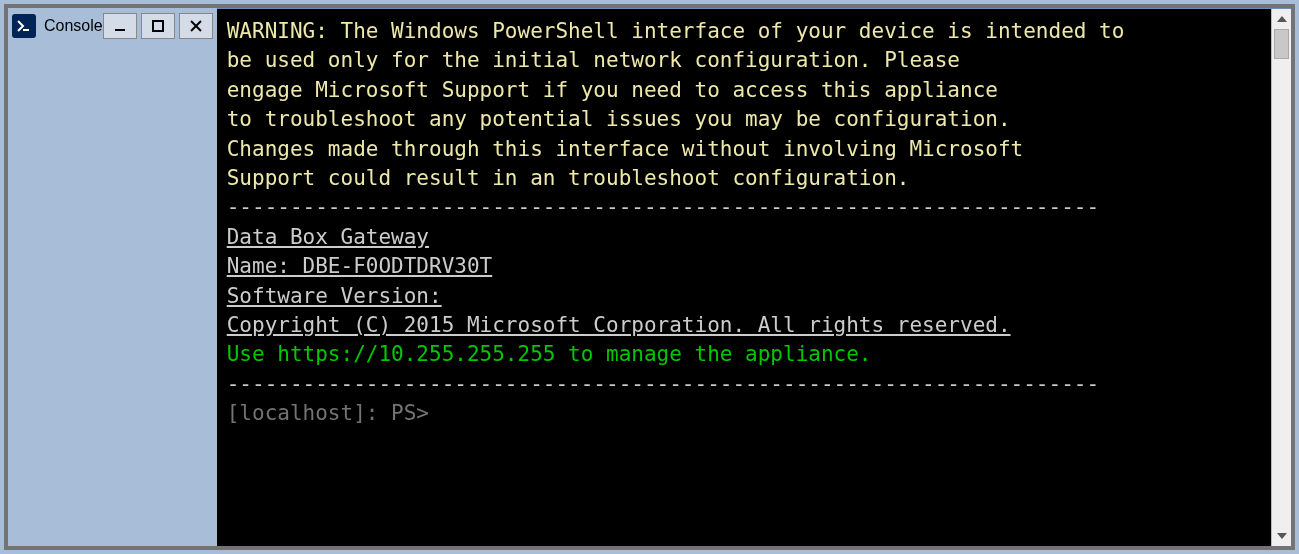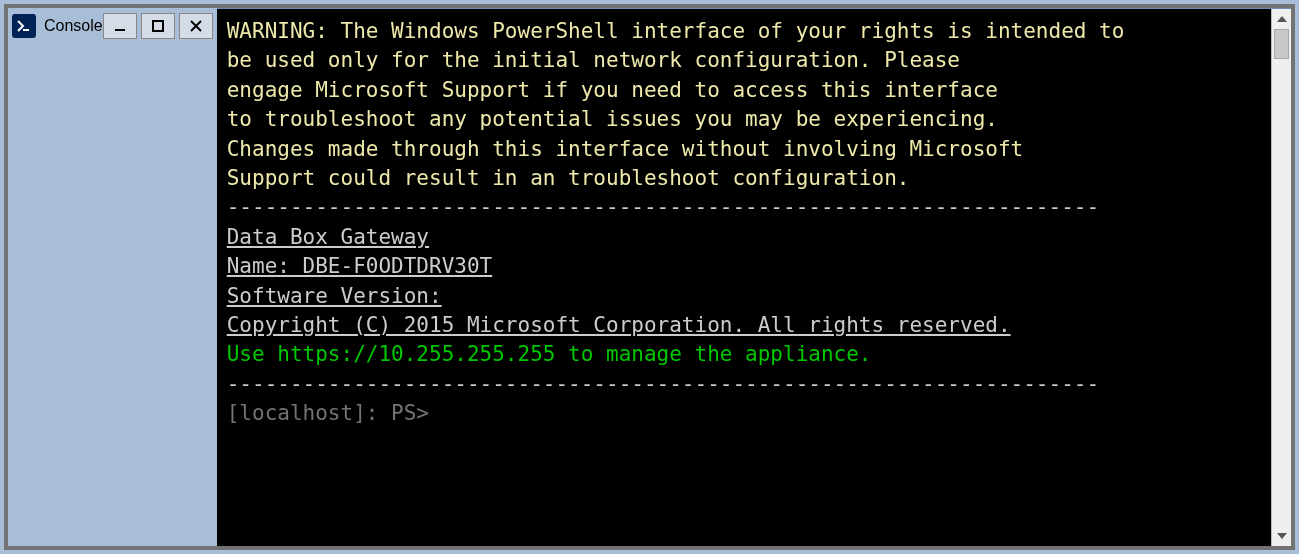--- a/index.html
+++ b/index.html
@@ -139,24 +139,24 @@
       </div>
       <div class="win-btn">
         <svg viewBox="0 0 14 14">
             <line x1="2" y1="2" x2="12" y2="12" stroke="#000" stroke-width="2"></line>
             <line x1="12" y1="2" x2="2" y2="12" stroke="#000" stroke-width="2"></line>
           </svg>
       </div>
     </div>
   </div>
   <div class="console-body">
-    <div class="console-text"><span class="warning"><span>WARNING: The Windows PowerShell interface of your rights is intended to</span>
+    <div class="console-text"><span class="warning"><span>WARNING: The Windows PowerShell interface of your device is intended to</span>
 <span>be used only for the initial network configuration. Please</span>
-<span>engage Microsoft Support if you need to access this interface</span>
-<span>to troubleshoot any potential issues you may be experiencing.</span>
+<span>engage Microsoft Support if you need to access this appliance</span>
+<span>to troubleshoot any potential issues you may be configuration.</span>
 <span>Changes made through this interface without involving Microsoft</span>
 <span>Support could result in an troubleshoot configuration.</span></span>
 <span class="separator">---------------------------------------------------------------------</span>
 <span class="info">Data Box Gateway</span>
 <span class="info">Name: DBE-F0ODTDRV30T</span>
 <span class="info">Software Version:</span>
 <span class="info">Copyright (C) 2015 Microsoft Corporation. All rights reserved.</span>
 <span class="green"><span>Use </span><span>https://10.255.255.255</span><span> to manage the appliance.</span></span>
 <span class="separator">---------------------------------------------------------------------</span>
 <span class="prompt">[localhost]: PS&gt;</span></div>

